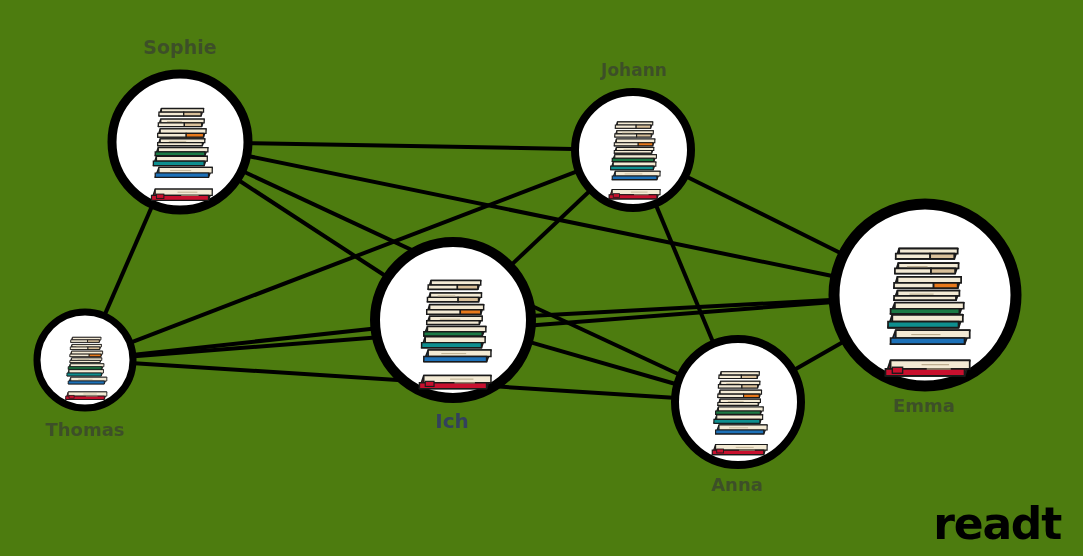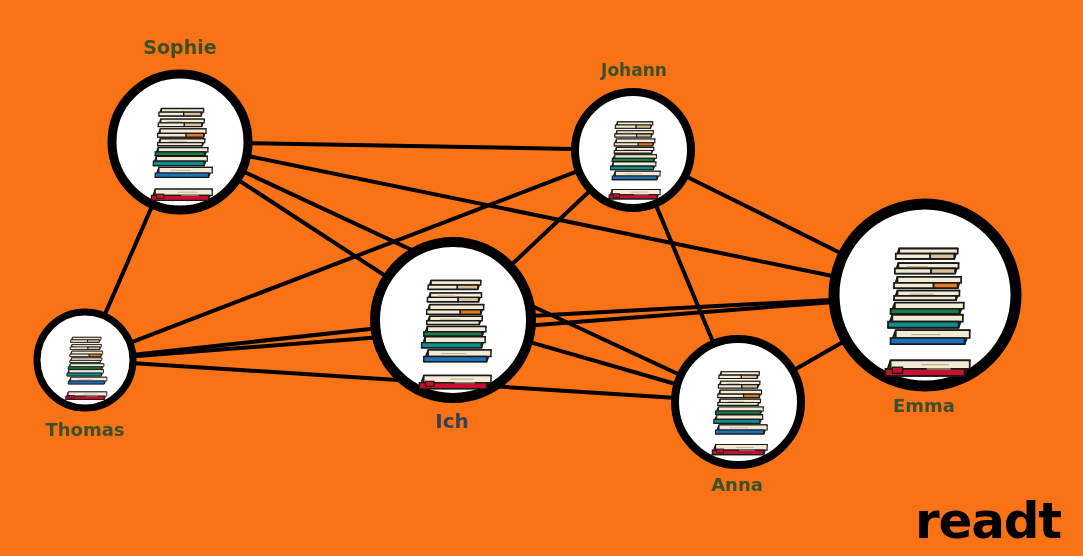--- a/index.html
+++ b/index.html
@@ -7,21 +7,21 @@
     padding: 0;
     background: #ffffff;
   }
   body {
     font-family: "DejaVu Sans", sans-serif;
   }
   #stage {
     position: relative;
     width: 1083px;
     height: 556px;
-    background: #f97316;
+    background: #4d7c0f;
     overflow: hidden;
   }
   #graph-svg {
     position: absolute;
     left: 0;
     top: 0;
     width: 1083px;
     height: 556px;
   }
   .edge-line {
@@ -40,21 +40,21 @@
   }
   .brand-logo {
     position: absolute;
     font-family: "DejaVu Sans", sans-serif;
     font-weight: bold;
     color: #000000;
     letter-spacing: -1.2px;
     line-height: 1;
     right: 22px;
     bottom: 10px;
-    font-size: 50px;
+    font-size: 44px;
   }
 </style>
 </head>
 <body>
 
 <div id="stage">
 
   <svg id="graph-svg" viewBox="0 0 1083 556">
     <defs>
 

